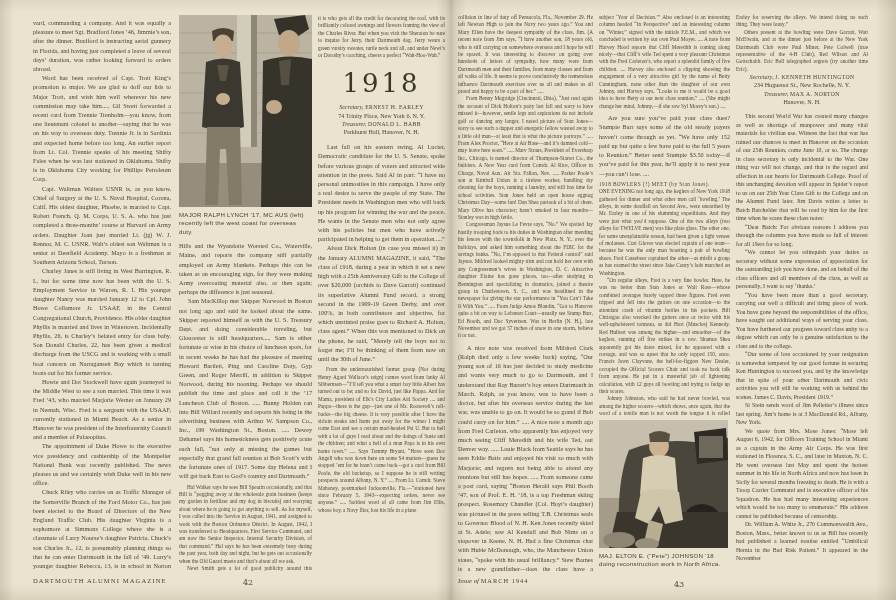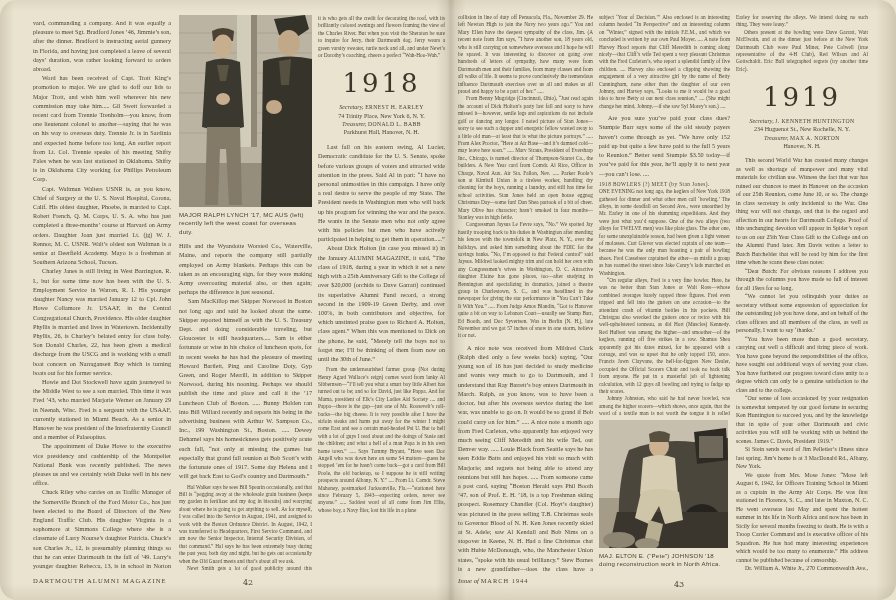--- a/index.html
+++ b/index.html
@@ -9,21 +9,20 @@
     font-family:"Liberation Serif", serif;
   }
   .spread{
     position:relative;width:896px;height:600px;
     background:
       linear-gradient(90deg, rgba(120,105,80,.20) 0px, rgba(120,105,80,0) 14px),
       linear-gradient(270deg, rgba(120,105,80,.22) 0px, rgba(120,105,80,0) 20px),
       linear-gradient(0deg, rgba(120,105,80,.14) 0px, rgba(120,105,80,0) 16px),
       linear-gradient(180deg, rgba(120,105,80,.10) 0px, rgba(120,105,80,0) 12px),
       #eae3cf;
-    border-radius: 17px;
   }
   .gutter{
     position:absolute;left:436px;top:0;width:30px;height:600px;
     background:linear-gradient(90deg, rgba(70,58,36,0) 0%, rgba(70,58,36,.10) 35%, rgba(70,58,36,.22) 50%, rgba(70,58,36,.10) 65%, rgba(70,58,36,0) 100%);
   }
   .col{position:absolute;overflow:hidden;color:#49432f;}
   .body{font-size:6.2px;line-height:9.2px;text-align:justify;text-indent:9px;margin:0;color:#4a4434;}
   .fine{font-size:5.3px;line-height:7.4px;text-align:justify;text-indent:8px;margin:0;color:#4f4936;}
   .noind{text-indent:0;}
   .gap{margin-top:3px;}
@@ -160,21 +159,20 @@
         <ellipse cx="20" cy="120" rx="16" ry="8" fill="#8d8571"></ellipse>
         <ellipse cx="48" cy="124" rx="12" ry="6" fill="#978f7a"></ellipse>
       </svg>
     </div>
     <p class="cap">MAJ. ELTON E. (“Pete”) JOHNSON ’18 doing reconstruction work in North Africa.</p>
   </div>
 
   <div class="col" style="left:736px;top:14px;width:132px;height:558px;">
     <p class="fine noind">Earley for reserving the alleys. We intend doing no such thing. They were lousy.”</p>
     <p class="fine">Others present at the bowling were Dave Garratt, Watt McElwain, and at the dinner just before at the New York Dartmouth Club were Paul Miner, Pete Colwell (true representative of the 4-H Club), Red Wilson and Al Gottschaldt. Eric Ball telegraphed regrets (try another time Eric).</p>
-    <h2 class="yearhead">1919</h2>
     <div class="offblock">
       <p class="offline"><span class="offlabel">Secretary,</span> <span class="offname">J. KENNETH HUNTINGTON</span></p>
       <p class="offline">234 Huguenot St., New Rochelle, N. Y.</p>
       <p class="offline"><span class="offlabel">Treasurer,</span> <span class="offname">MAX A. NORTON</span></p>
       <p class="offline">Hanover, N. H.</p>
     </div>
     <p class="body" style="font-size:5.9px;line-height:8.5px;">This second World War has created many changes as well as shortage of manpower and many vital materials for civilian use. Witness the fact that war has ruined our chances to meet in Hanover on the occasion of our 25th Reunion, come June 10, or so. The change in class secretary is only incidental to the War. One thing war will not change, and that is the regard and affection in our hearts for Dartmouth College. Proof of this unchanging devotion will appear in Spider’s report to us on our 25th Year Class Gift to the College and on the Alumni Fund later. Jim Davis writes a letter to Batch Batchelder that will be read by him for the first time when he scans these class notes:</p>
     <p class="body" style="font-size:5.9px;line-height:8.5px;">“Dear Batch: For obvious reasons I address you through the columns you have made so full of interest for all 19ers for so long.</p>
     <p class="body" style="font-size:5.9px;line-height:8.5px;">“We cannot let you relinquish your duties as secretary without some expression of appreciation for the outstanding job you have done, and on behalf of the class officers and all members of the class, as well as personally, I want to say ‘thanks.’</p>
     <p class="body" style="font-size:5.9px;line-height:8.5px;">“You have been more than a good secretary, carrying out well a difficult and tiring piece of work. You have gone beyond the responsibilities of the office, have sought out additional ways of serving your class. You have furthered our progress toward class unity to a degree which can only be a genuine satisfaction to the class and to the college.</p>

